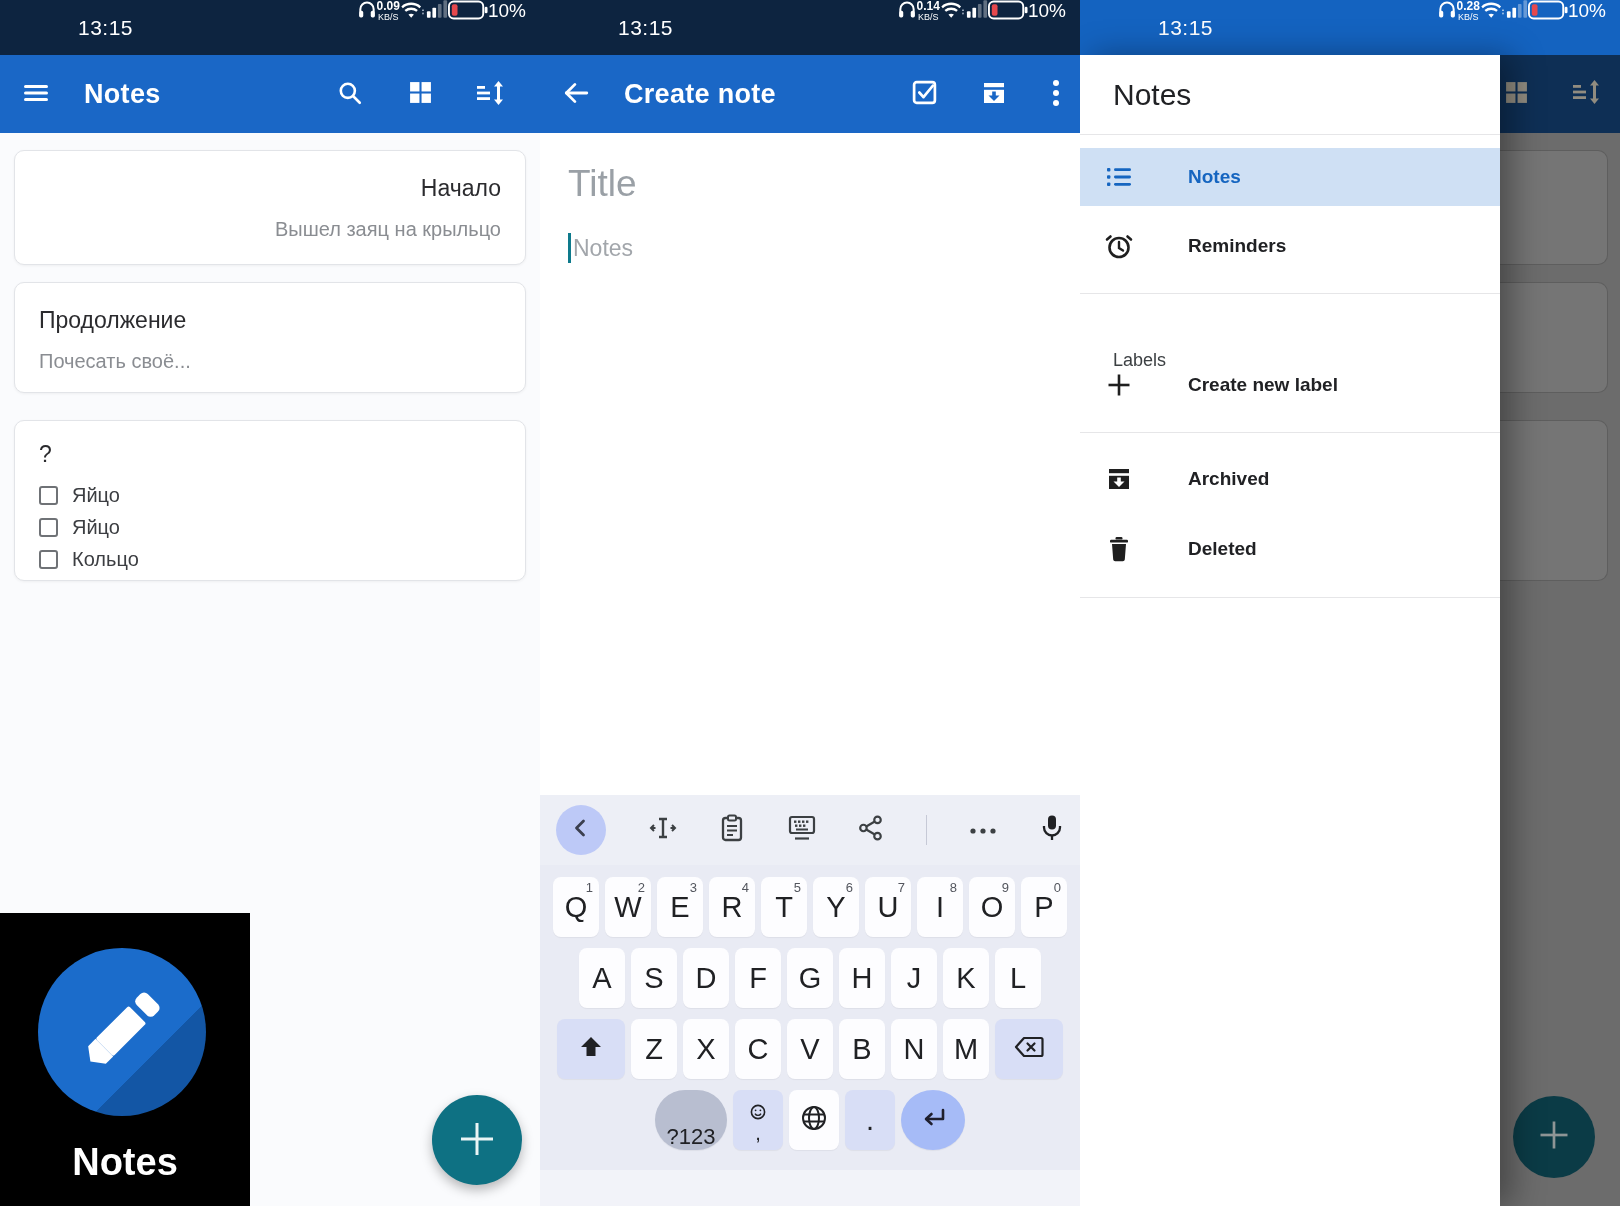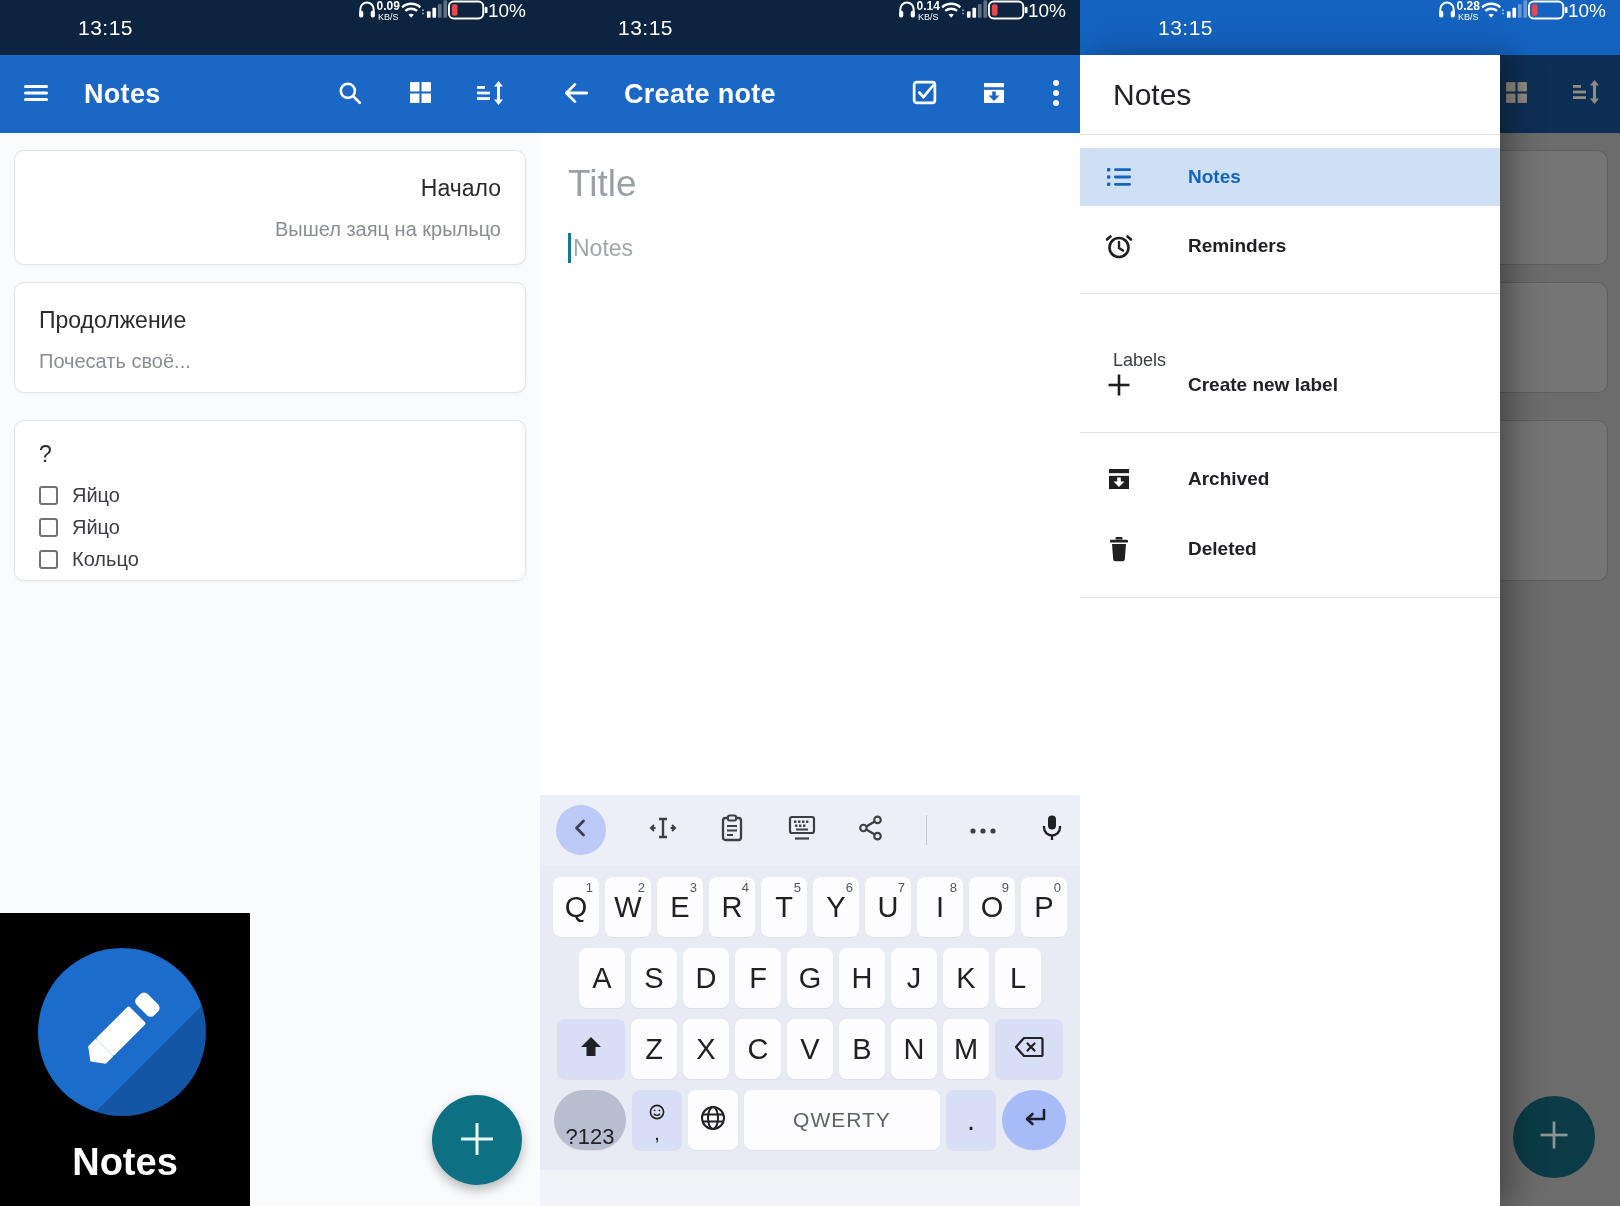--- a/index.html
+++ b/index.html
@@ -471,23 +471,20 @@
             <span class="comma">,</span>
           </div>
           <div class="key w50">
               <span><svg width="28" height="28" viewBox="0 0 28 28">
                   <circle cx="14" cy="14" r="11" fill="none" stroke="#202124" stroke-width="2"></circle>
                   <ellipse cx="14" cy="14" rx="5" ry="11" fill="none" stroke="#202124" stroke-width="2"></ellipse>
                   <line x1="3" y1="10.5" x2="25" y2="10.5" stroke="#202124" stroke-width="2"></line>
                   <line x1="3" y1="17.5" x2="25" y2="17.5" stroke="#202124" stroke-width="2"></line>
                 </svg></span>
             </div>
-          <div class="key space">
-              <span class="kl">QWERTY</span>
-            </div>
           <div class="key func w50">
               <span class="kl">.</span>
             </div>
           <div class="key enter">
               <span><svg width="28" height="24" viewBox="0 0 28 24">
                   <path d="M24 4 v9 H8" fill="none" stroke="#1f1f2e" stroke-width="2.6" stroke-linecap="round" stroke-linejoin="round"></path>
                   <path d="M12.5 8 L7 13 l5.5 5" fill="none" stroke="#1f1f2e" stroke-width="2.6" stroke-linecap="round" stroke-linejoin="round"></path>
                 </svg></span>
             </div>
         </div>

